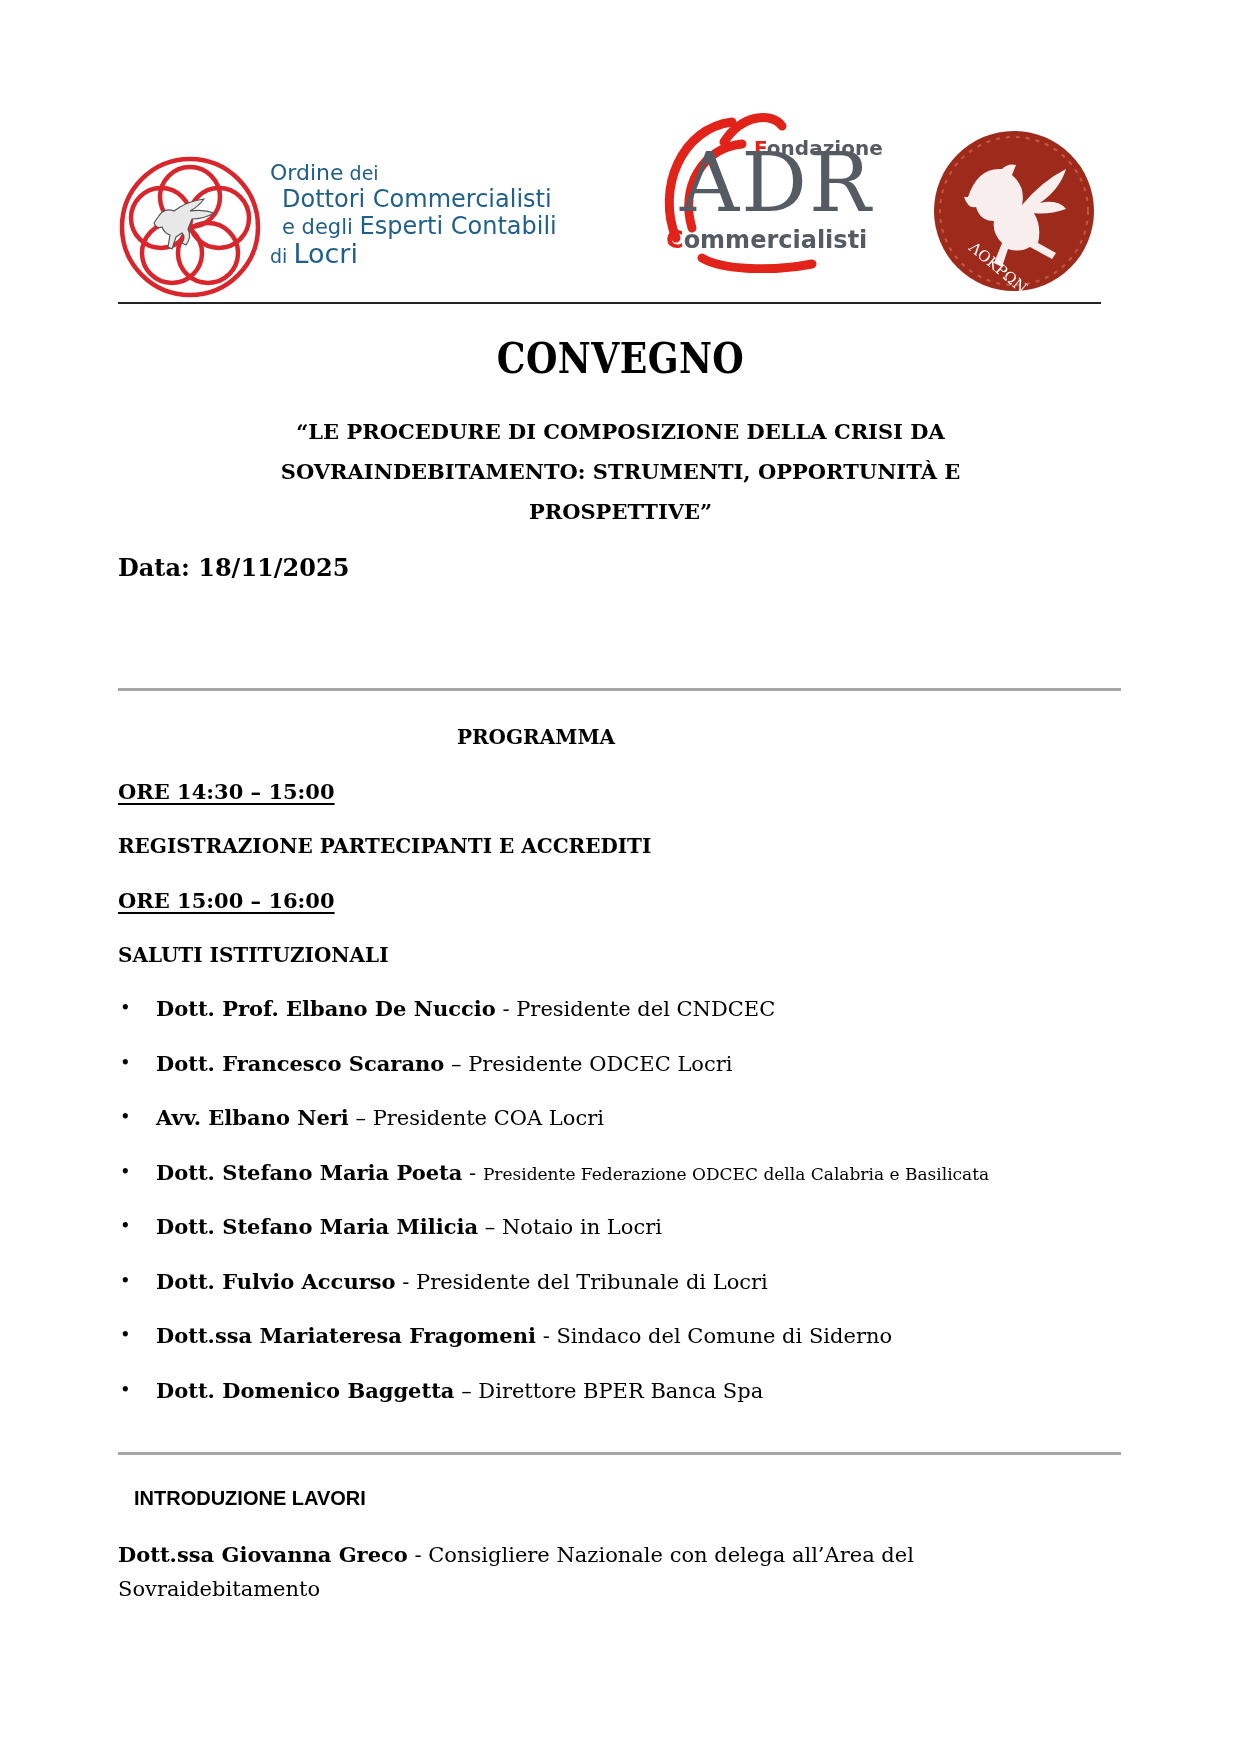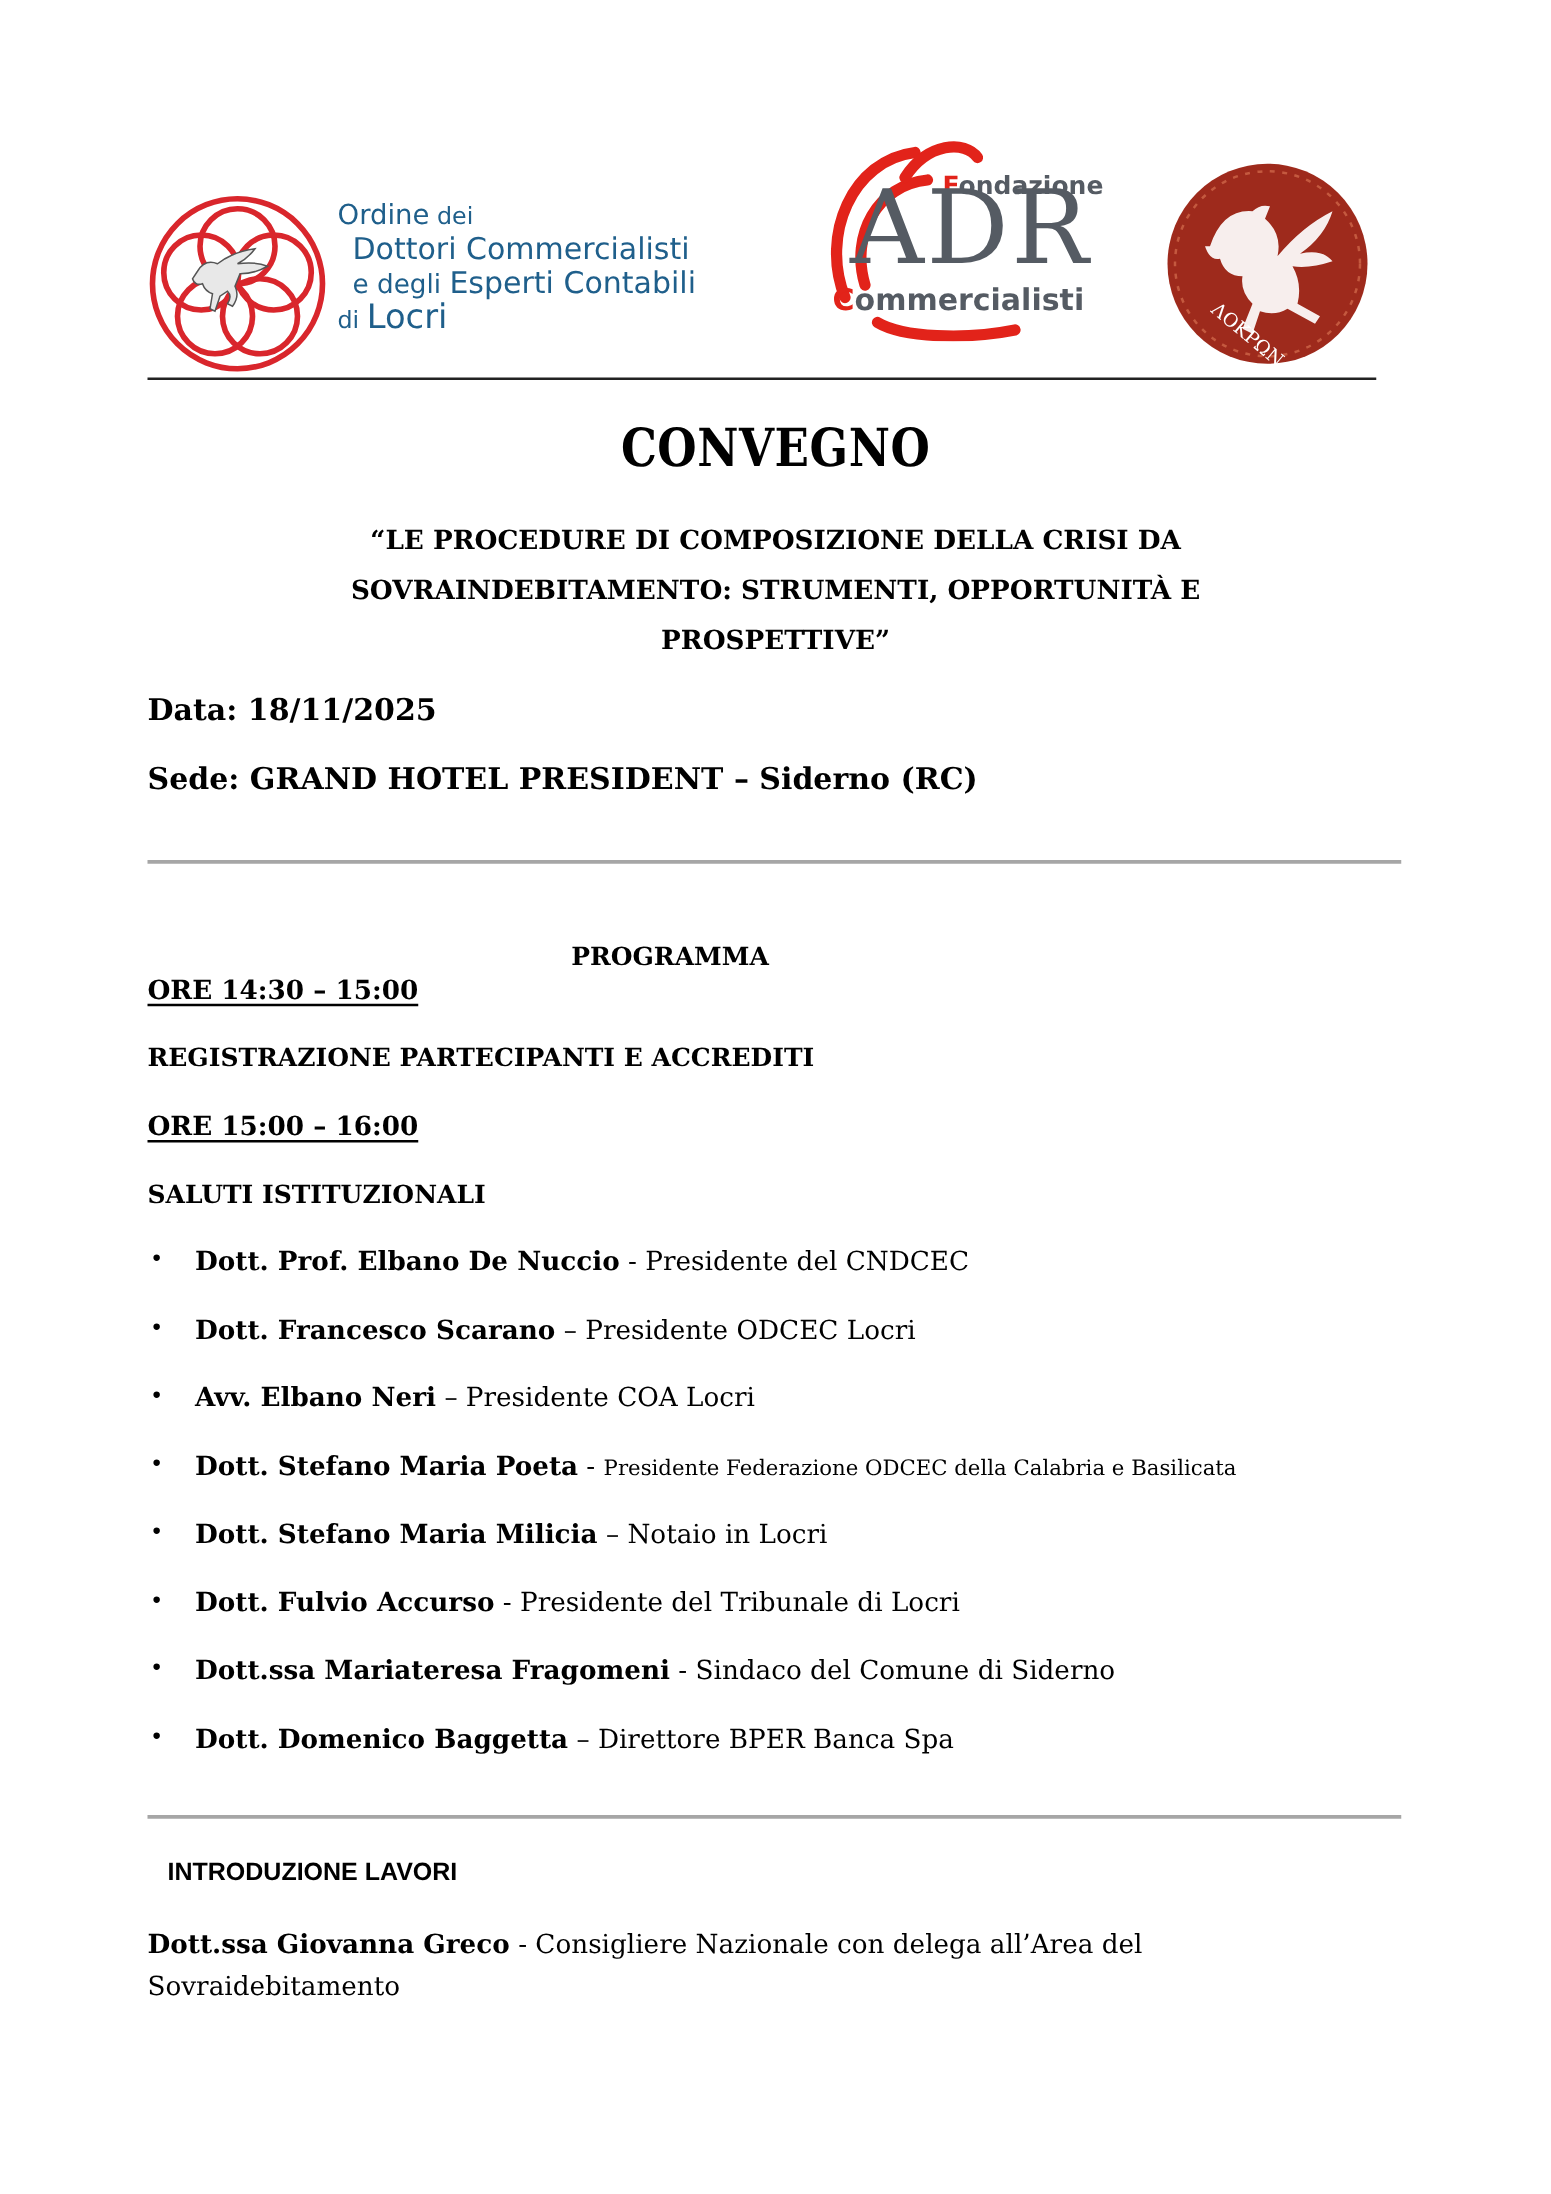--- a/index.html
+++ b/index.html
@@ -36,21 +36,21 @@
   .title-sub span { display: block; }
 
   .meta { position: absolute; left: 118px; font-family: "DejaVu Serif", serif; font-weight: bold; font-size: 24px; }
   .meta-date { top: 553px; }
   .meta-venue { top: 608px; }
 
   .rule { position: absolute; left: 118px; width: 1003px; height: 3px; background: #a6a6a6; }
   .rule-1 { top: 688px; }
   .rule-2 { top: 1452px; }
 
-  .section-title { position: absolute; left: 0; width: 1072px; top: 725px; text-align: center; font-family: "DejaVu Serif", serif; font-weight: bold; font-size: 20px; margin-top: 28px; }
+  .section-title { position: absolute; left: 0; width: 1072px; top: 725px; text-align: center; font-family: "DejaVu Serif", serif; font-weight: bold; font-size: 20px; }
   .time-slot { position: absolute; left: 118px; font-family: "DejaVu Serif", serif; font-weight: bold; font-size: 21px; text-decoration: underline; text-underline-offset: 4px; }
   .time-1 { top: 779px; }
   .time-2 { top: 888px; }
   .label-bold { position: absolute; left: 118px; font-family: "DejaVu Serif", serif; font-weight: bold; font-size: 20px; }
   .label-reg { top: 834px; }
   .label-saluti { top: 943px; }
 
   .speakers { position: absolute; left: 118px; top: 996px; width: 1010px; margin: 0; padding: 0; list-style: none; }
   .speaker { position: relative; height: 54.5px; padding-left: 38px; font-size: 21px; white-space: nowrap; }
   .speaker .bullet { position: absolute; left: 2px; top: 1px; font-size: 18px; }
@@ -110,21 +110,20 @@
   <div class="header-rule"></div>
 
   <div class="title-main">CONVEGNO</div>
   <div class="title-sub">
     <span>“LE PROCEDURE DI COMPOSIZIONE DELLA CRISI DA</span>
     <span>SOVRAINDEBITAMENTO: STRUMENTI, OPPORTUNITÀ E</span>
     <span>PROSPETTIVE”</span>
   </div>
 
   <div class="meta meta-date">Data: 18/11/2025</div>
-  <div class="meta meta-venue">Sede: GRAND HOTEL PRESIDENT – Siderno (RC)</div>
 
   <div class="rule rule-1"></div>
 
   <div class="section-title">PROGRAMMA</div>
 
   <div class="time-slot time-1">ORE 14:30 – 15:00</div>
   <div class="label-bold label-reg">REGISTRAZIONE PARTECIPANTI E ACCREDITI</div>
 
   <div class="time-slot time-2">ORE 15:00 – 16:00</div>
   <div class="label-bold label-saluti">SALUTI ISTITUZIONALI</div>

